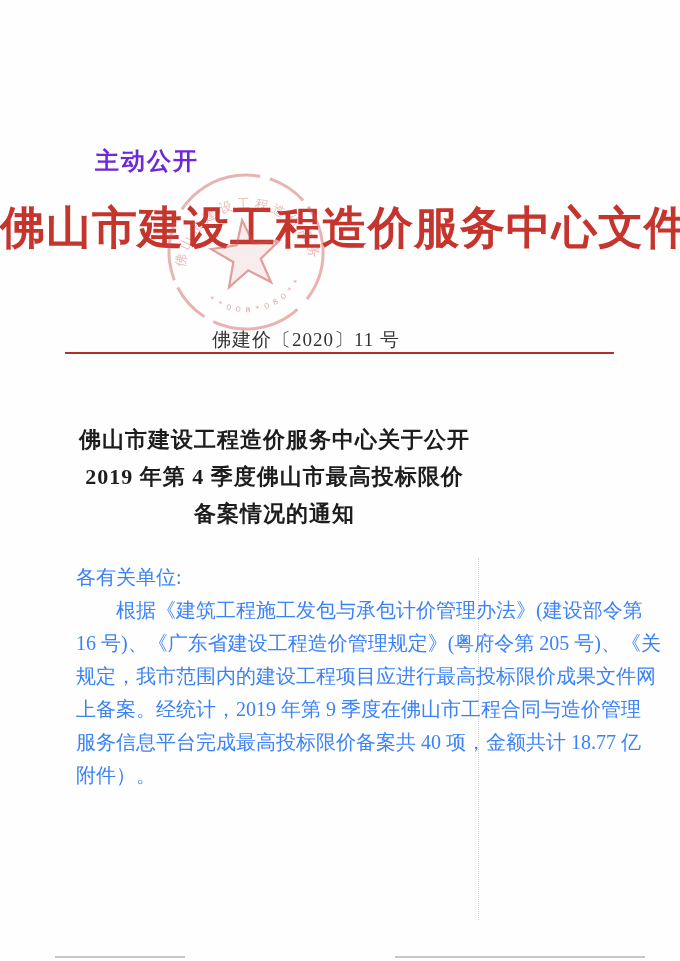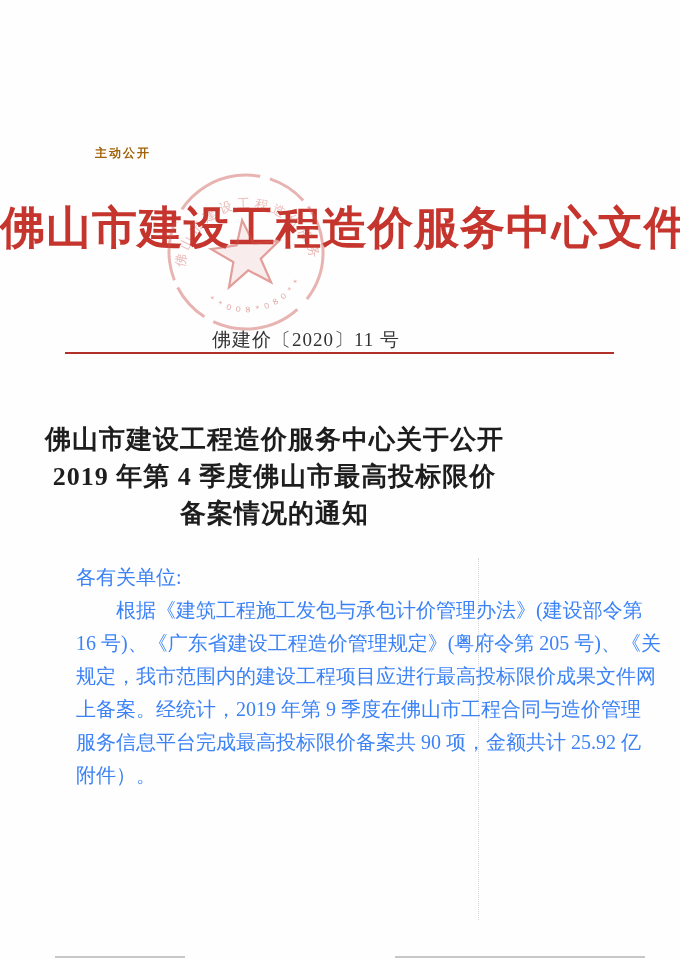--- a/index.html
+++ b/index.html
@@ -14,23 +14,23 @@
     color: #272727;
   }
 
   
   .classification {
     position: absolute;
     left: 95px;
     top: 145px;
     font-family: "Liberation Sans", "DejaVu Sans", sans-serif;
     font-weight: 700;
-    font-size: 12px;
+    font-size: 24px;
     letter-spacing: 2px;
-    color: #a16207;
+    color: #6d28d9;
   }
 
   
   .red-header {
     position: absolute;
     left: 0;
     top: 198px;
     width: 680px;
     text-align: left;
     font-size: 45px;
@@ -73,21 +73,21 @@
     background: #b23028;
   }
 
   
   .subject {
     position: absolute;
     left: 0;
     top: 421px;
     width: 549px;
     text-align: center;
-    font-size: 26px;
+    font-size: 22px;
     font-weight: 700;
     line-height: 37px;
     color: #1d1d1d;
     letter-spacing: 1px;
   }
 
   
   .body-block {
     position: absolute;
     left: 76px;
@@ -158,21 +158,21 @@
     <div>2019 年第 4 季度佛山市最高投标限价</div>
     <div>备案情况的通知</div>
   </div>
 
   <div class="body-block">
     <div class="body-line salutation no-fill">各有关单位:</div>
     <div class="body-line indent">根据《建筑工程施工发包与承包计价管理办法》(建设部令第</div>
     <div class="body-line">16 号)、《广东省建设工程造价管理规定》(粤府令第 205 号)、《关</div>
     <div class="body-line">规定，我市范围内的建设工程项目应进行最高投标限价成果文件网</div>
     <div class="body-line">上备案。经统计，2019 年第 9 季度在佛山市工程合同与造价管理</div>
-    <div class="body-line">服务信息平台完成最高投标限价备案共 90 项，金额共计 25.92 亿</div>
+    <div class="body-line">服务信息平台完成最高投标限价备案共 40 项，金额共计 18.77 亿</div>
     <div class="body-line no-fill">附件）。</div>
   </div>
 
   <div class="fold-line"></div>
   <div class="edge-artifact left"></div>
   <div class="edge-artifact right"></div>
 
 </div>
 
 </body></html>

